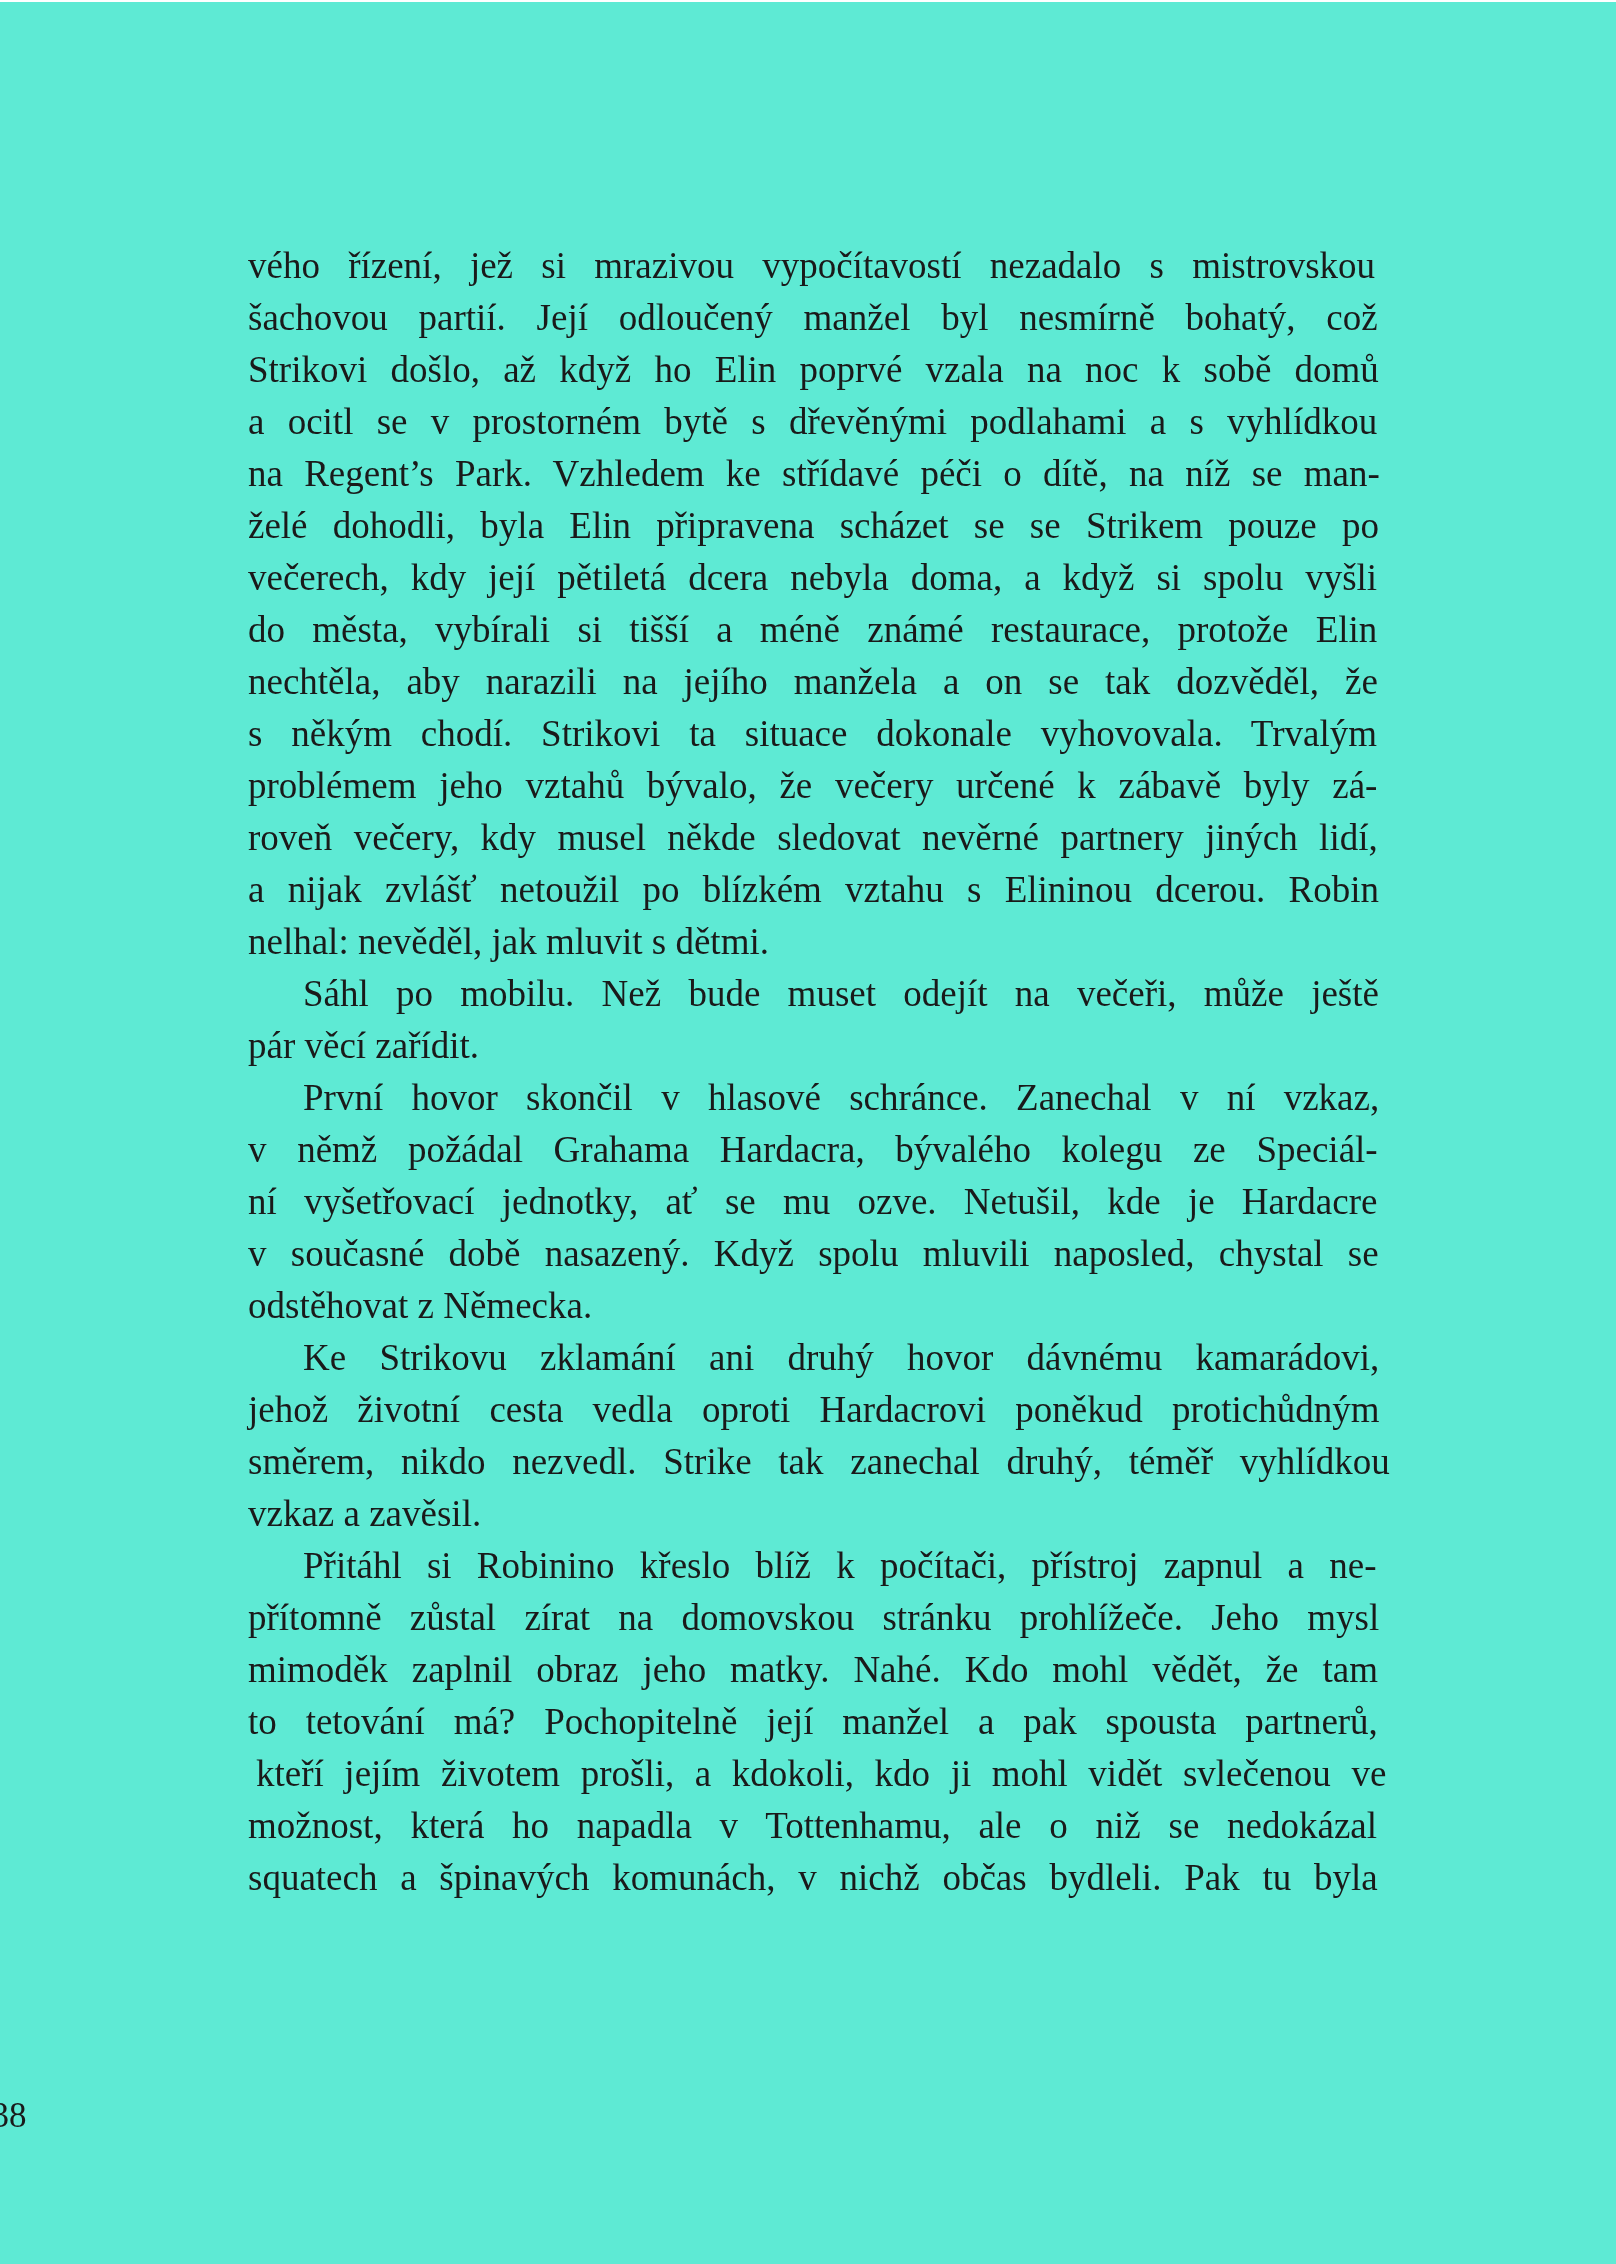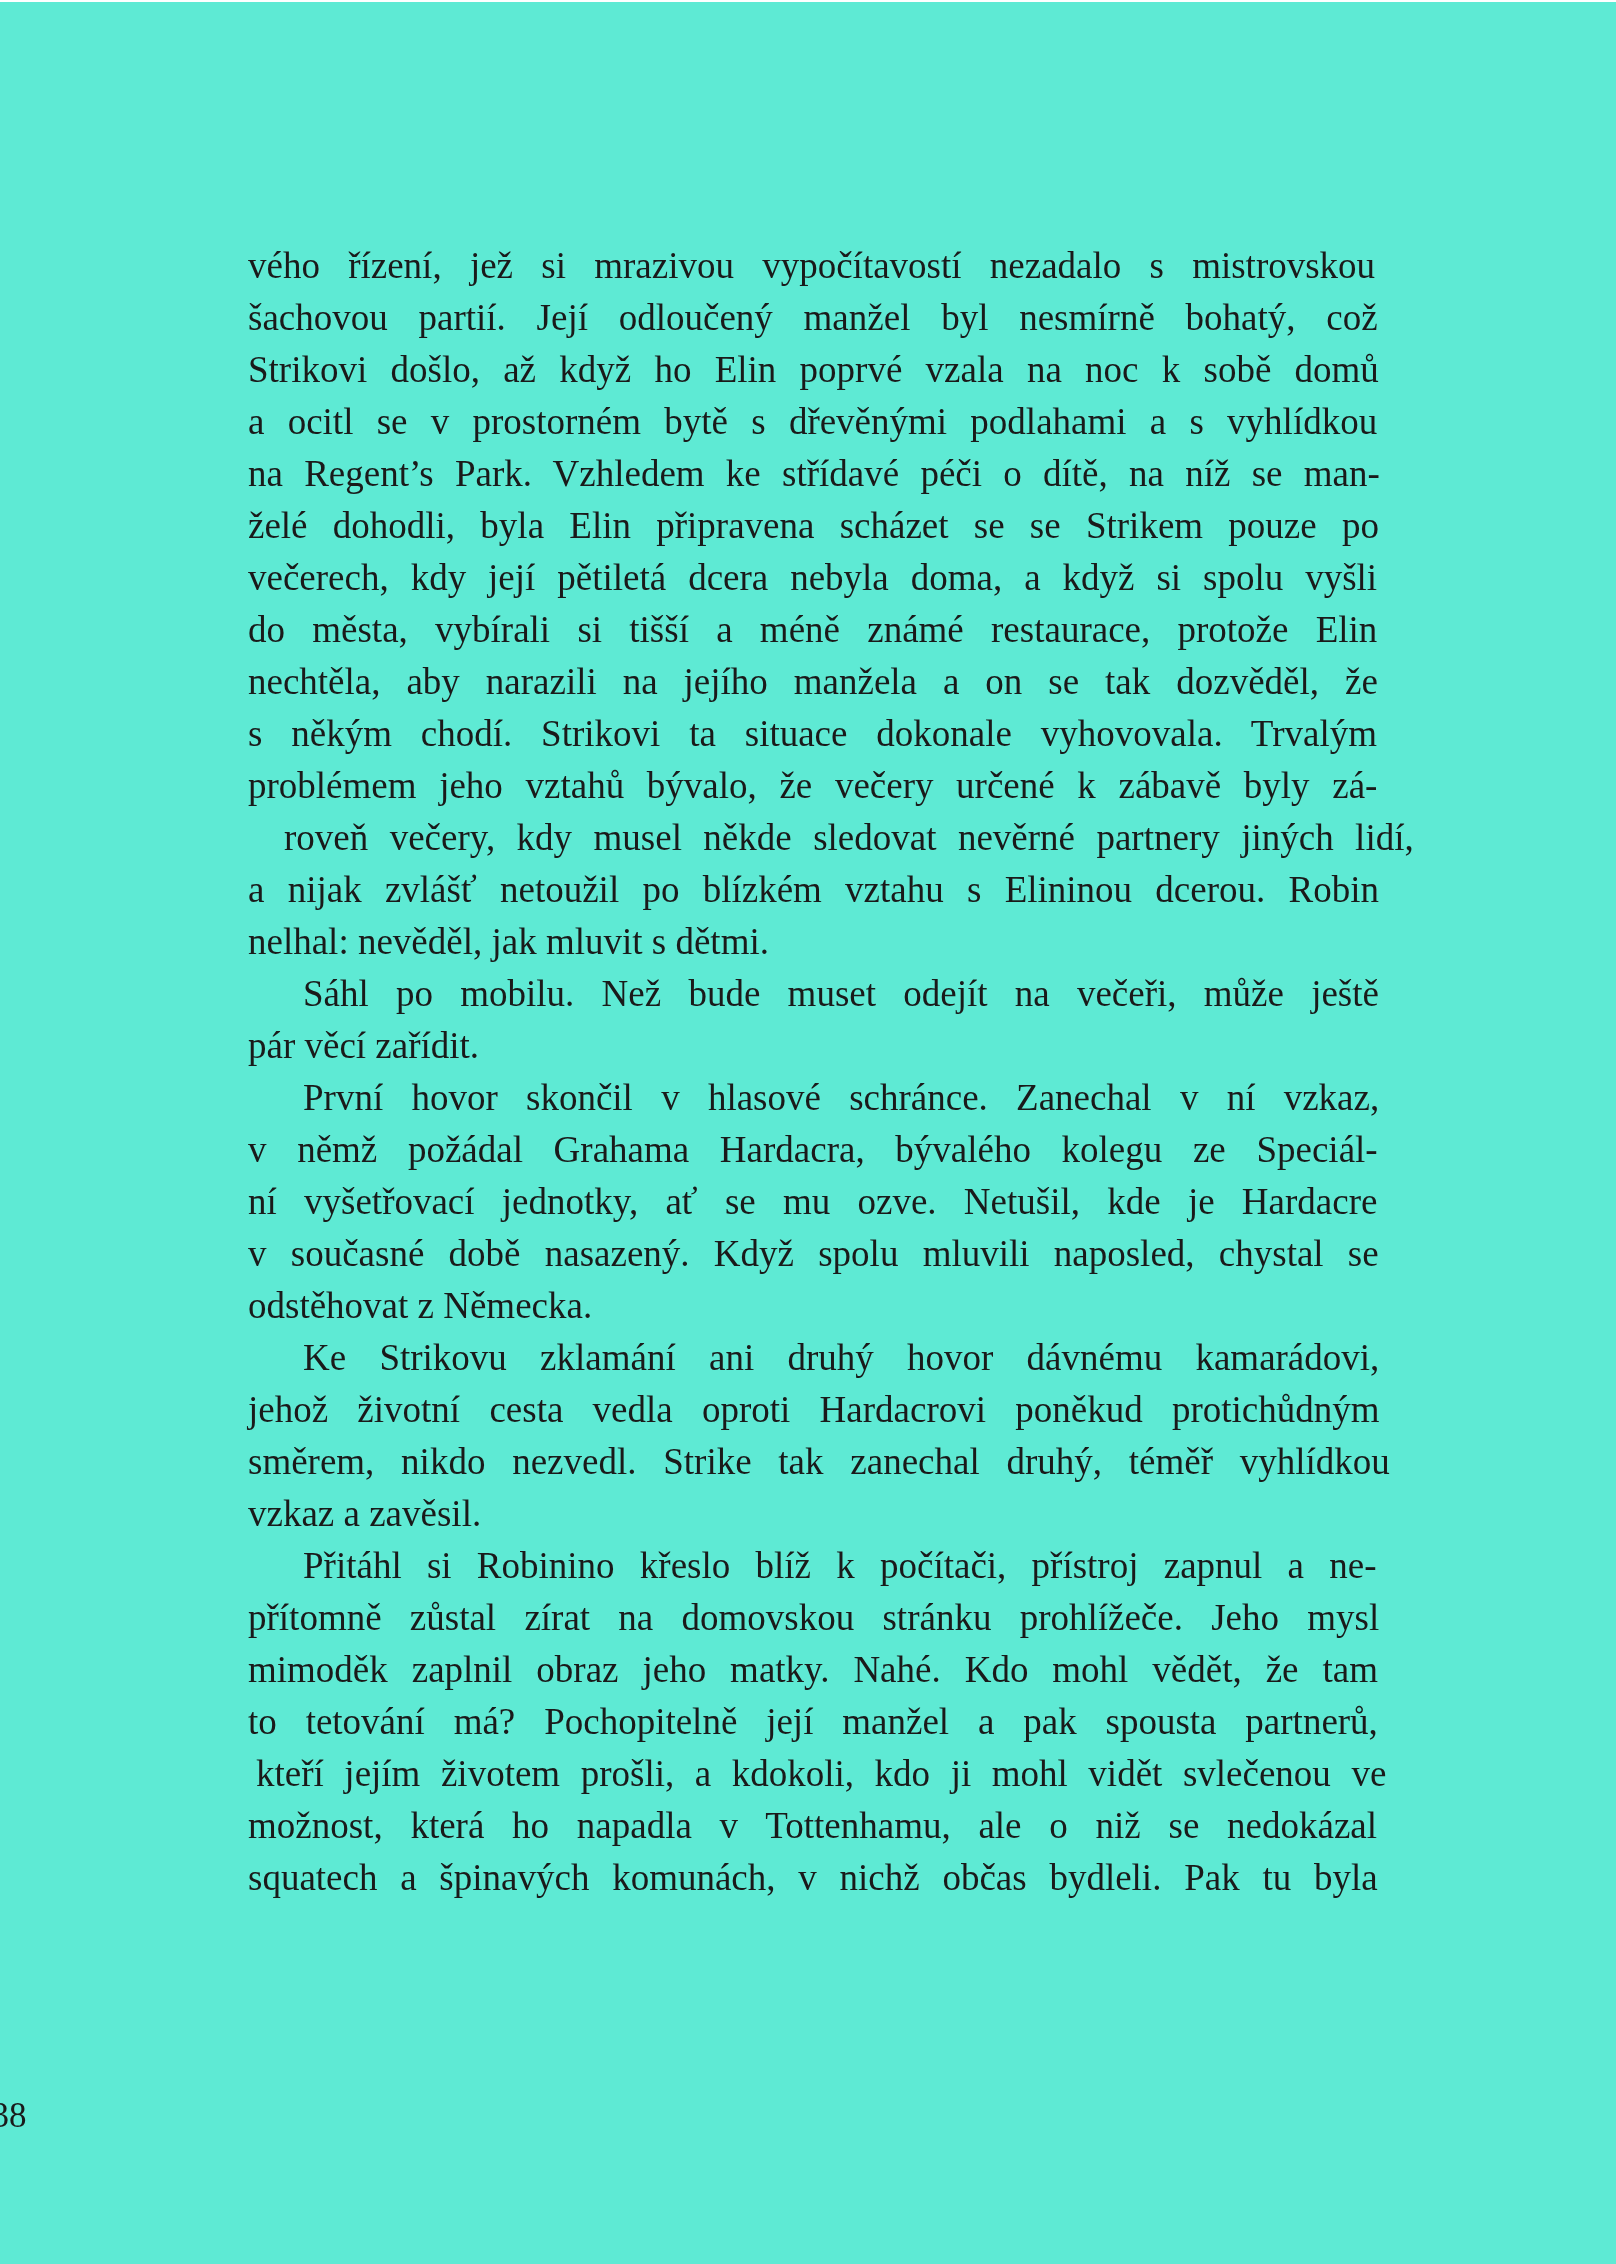--- a/index.html
+++ b/index.html
@@ -69,21 +69,21 @@
       <span class="line" style="word-spacing: 21.5px; display: block; text-align: left; text-align-last: left;">šachovou partií. Její odloučený manžel byl nesmírně bohatý, což</span>
       <span class="line" style="word-spacing: 14px; display: block; text-align: left; text-align-last: left;">Strikovi došlo, až když ho Elin poprvé vzala na noc k sobě domů</span>
       <span class="line" style="word-spacing: 14px; display: block; text-align: left; text-align-last: left;">a ocitl se v prostorném bytě s dřevěnými podlahami a s vyhlídkou</span>
       <span class="line" style="word-spacing: 12px; display: block; text-align: center; text-align-last: left;">na Regent’s Park. Vzhledem ke střídavé péči o dítě, na níž se man-</span>
       <span class="line" style="word-spacing: 16px; display: block; text-align: left; text-align-last: left;">želé dohodli, byla Elin připravena scházet se se Strikem pouze po</span>
       <span class="line" style="word-spacing: 12.7px; display: block; text-align: left; text-align-last: left;">večerech, kdy její pětiletá dcera nebyla doma, a když si spolu vyšli</span>
       <span class="line" style="word-spacing: 18px; display: block; text-align: left; text-align-last: left;">do města, vybírali si tišší a méně známé restaurace, protože Elin</span>
       <span class="line" style="word-spacing: 16.7px; display: block; text-align: left; text-align-last: left;">nechtěla, aby narazili na jejího manžela a on se tak dozvěděl, že</span>
       <span class="line" style="word-spacing: 19.6px; display: block; text-align: left; text-align-last: left;">s někým chodí. Strikovi ta situace dokonale vyhovovala. Trvalým</span>
       <span class="line" style="word-spacing: 13.4px; display: block; text-align: left; text-align-last: left;">problémem jeho vztahů bývalo, že večery určené k zábavě byly zá-</span>
-      <span class="line" style="word-spacing: 12.2px; display: block; text-align: left; text-align-last: left; margin-left: 36px;">roveň večery, kdy musel někde sledovat nevěrné partnery jiných lidí,</span>
+      <span class="line" style="word-spacing: 12.2px; display: block; text-align: left; text-align-last: left;">roveň večery, kdy musel někde sledovat nevěrné partnery jiných lidí,</span>
       <span class="line" style="word-spacing: 14px; display: block; text-align: center; text-align-last: left;">a nijak zvlášť netoužil po blízkém vztahu s Elininou dcerou. Robin</span>
       <span class="line last">nelhal: nevěděl, jak mluvit s dětmi.</span>
     </div>
 
     <div class="paragraph">
       <span class="line indent" style="word-spacing: 18px; display: block; text-align: left; text-align-last: left;">Sáhl po mobilu. Než bude muset odejít na večeři, může ještě</span>
       <span class="line last">pár věcí zařídit.</span>
     </div>
 
     <div class="paragraph">

